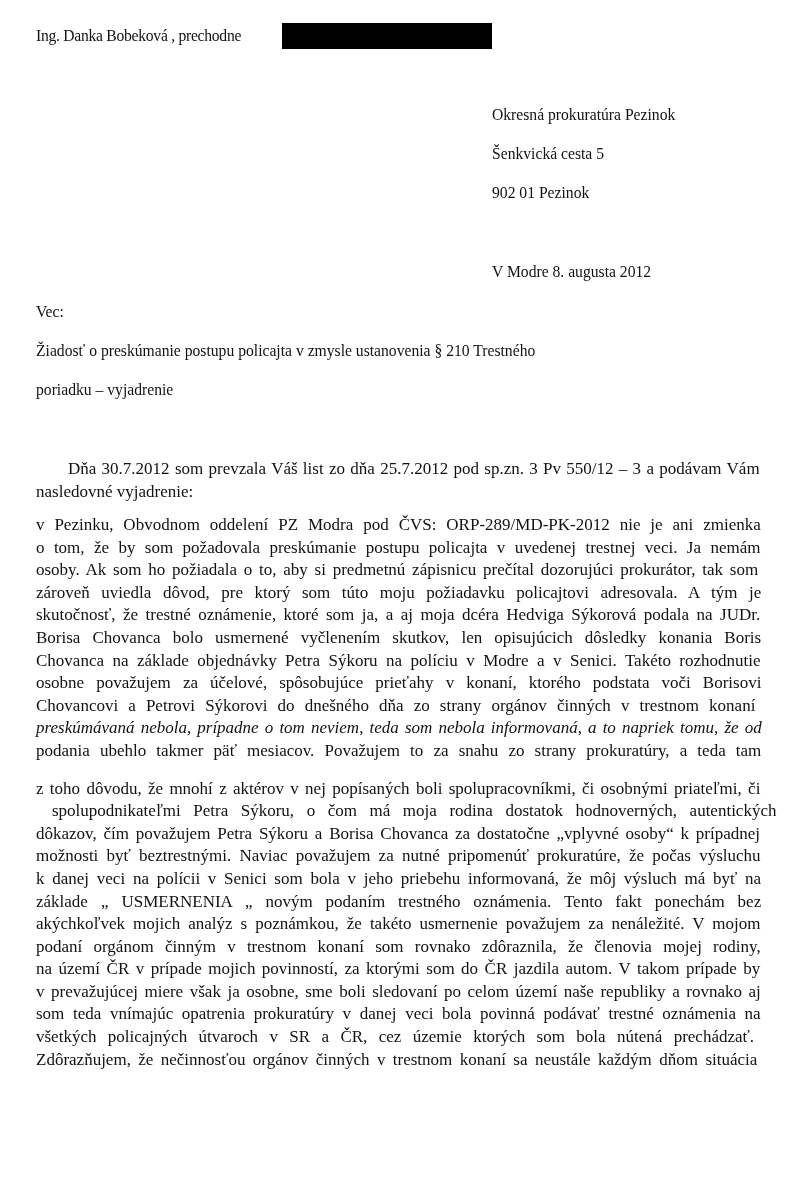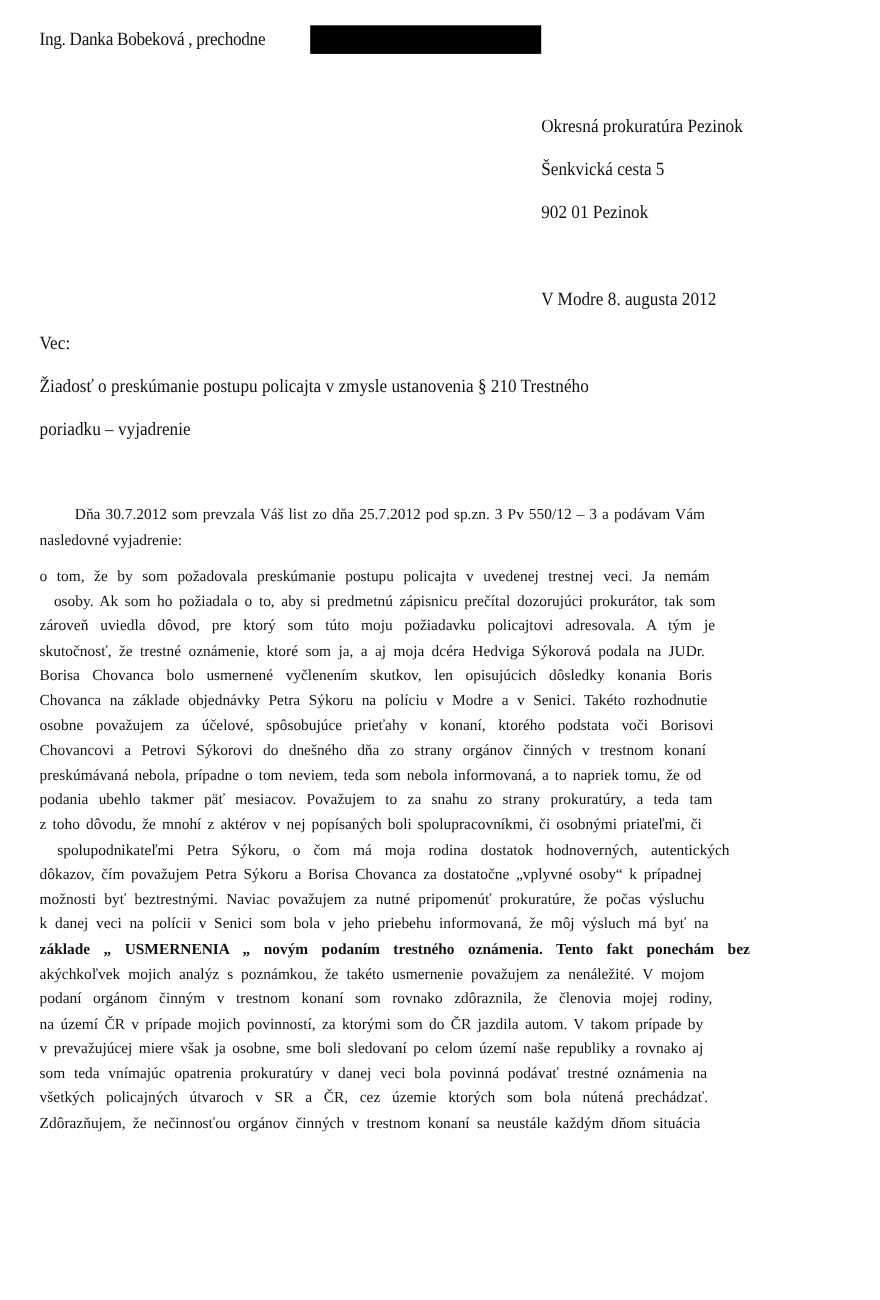--- a/index.html
+++ b/index.html
@@ -10,21 +10,21 @@
   }
   .abs { position: absolute; white-space: nowrap; }
   .sender { left: 36px; top: 26px; font-size: 17px; letter-spacing: -0.3px; transform: scaleX(0.92); transform-origin: left; }
   .redact { position: absolute; left: 282px; top: 23px; width: 210px; height: 26px; background: #000; }
   .addr { left: 492px; font-size: 17px; transform: scaleX(0.92); transform-origin: left; }
   .date { left: 492px; top: 262px; font-size: 17px; transform: scaleX(0.92); transform-origin: left; }
   .vec { left: 36px; top: 302px; font-size: 17px; transform: scaleX(0.92); transform-origin: left; }
   .subj { left: 36px; font-size: 17px; transform: scaleX(0.92); transform-origin: left; }
   .para {
     position: absolute; left: 36px; width: 732px;
-    font-size: 14px; line-height: 22.6px; text-align: justify;
+    font-size: 17px; line-height: 22.6px; text-align: justify;
     text-indent: 32px;
   }
   .para .ln { display: block; text-align: justify; text-align-last: justify; white-space: nowrap; text-indent: 0; }
   .para .ln.first { padding-left: 32px; }
   .para .ln.last { text-align-last: left; }
 </style>
 </head>
 <body>
 
 <div>
@@ -41,36 +41,37 @@
   <div class="abs vec">Vec:</div>
   <div class="abs subj" style="top:341px">Žiadosť o preskúmanie postupu policajta v zmysle ustanovenia § 210 Trestného</div>
   <div class="abs subj" style="top:380px">poriadku – vyjadrenie</div>
 
   <div class="para" style="top:458px">
     <span class="ln first" style="display: block; white-space: nowrap; word-spacing: 1.05263px; width: max-content;">Dňa 30.7.2012 som prevzala Váš list zo dňa 25.7.2012 pod sp.zn. 3 Pv  550/12 – 3 a podávam Vám</span>
     <span class="ln last" style="display: block; white-space: nowrap; width: max-content;">nasledovné vyjadrenie:</span>
   </div>
 
   <div class="para" style="top:514px">
+    <span class="ln" style="display: block; white-space: nowrap; word-spacing: 5.66667px; width: max-content;">v Pezinku, Obvodnom oddelení PZ Modra pod ČVS: ORP-289/MD-PK-2012 nie je ani zmienka</span>
     <span class="ln" style="display: block; white-space: nowrap; word-spacing: 5.14286px; width: max-content;">o tom, že by som požadovala preskúmanie postupu policajta v uvedenej trestnej veci. Ja nemám</span>
-    <span class="ln" style="display: block; white-space: nowrap; word-spacing: 2.5px; width: max-content; margin-left: 13px;">osoby.  Ak som ho požiadala o to, aby si predmetnú zápisnicu prečítal dozorujúci prokurátor, tak som</span>
+    <span class="ln" style="display: block; white-space: nowrap; word-spacing: 2.5px; width: max-content;">osoby.  Ak som ho požiadala o to, aby si predmetnú zápisnicu prečítal dozorujúci prokurátor, tak som</span>
     <span class="ln" style="display: block; white-space: nowrap; word-spacing: 7.30769px; width: max-content;">zároveň uviedla dôvod, pre ktorý som túto moju požiadavku policajtovi adresovala. A tým je</span>
     <span class="ln" style="display: block; white-space: nowrap; word-spacing: 3.2px; width: max-content;">skutočnosť, že trestné oznámenie, ktoré som ja, a aj moja dcéra Hedviga Sýkorová podala na JUDr.</span>
     <span class="ln" style="display: block; white-space: nowrap; word-spacing: 7.9px; width: max-content;">Borisa Chovanca bolo usmernené vyčlenením skutkov, len opisujúcich dôsledky konania Boris</span>
     <span class="ln" style="display: block; white-space: nowrap; word-spacing: 4.21429px; width: max-content;">Chovanca na základe objednávky Petra Sýkoru na políciu v Modre a v Senici. Takéto rozhodnutie</span>
     <span class="ln" style="display: block; white-space: nowrap; word-spacing: 7.81818px; width: max-content;">osobne považujem za účelové, spôsobujúce prieťahy v konaní, ktorého podstata voči Borisovi</span>
     <span class="ln" style="display: block; white-space: nowrap; word-spacing: 5.85714px; width: max-content;">Chovancovi  a Petrovi Sýkorovi do dnešného dňa zo strany orgánov činných v trestnom konaní</span>
-    <span class="ln" style="display: block; white-space: nowrap; word-spacing: 1.86667px; width: max-content;">preskúmávaná nebola, prípadne o tom neviem, teda som nebola informovaná, a to napriek tomu, že od</span>
+    <span class="ln" style="display: block; white-space: nowrap; word-spacing: 1.86667px; width: max-content; font-style: italic;">preskúmávaná nebola, prípadne o tom neviem, teda som nebola informovaná, a to napriek tomu, že od</span>
     <span class="ln" style="display: block; white-space: nowrap; word-spacing: 5.85714px; width: max-content;">podania ubehlo takmer päť mesiacov. Považujem to za snahu zo strany prokuratúry, a teda tam</span>
-    <span class="ln" style="display: block; white-space: nowrap; word-spacing: 2.06667px; width: max-content;">z toho dôvodu, že mnohí z aktérov v nej popísaných boli spolupracovníkmi, či osobnými priateľmi, či</span>
+    <span class="ln" style="display: block; white-space: nowrap; word-spacing: 2.06667px; width: max-content; margin-top: 15px;">z toho dôvodu, že mnohí z aktérov v nej popísaných boli spolupracovníkmi, či osobnými priateľmi, či</span>
     <span class="ln" style="display: block; white-space: nowrap; word-spacing: 8.3px; width: max-content; margin-left: 16px;">spolupodnikateľmi Petra Sýkoru, o čom má moja rodina dostatok hodnoverných, autentických</span>
     <span class="ln" style="display: block; white-space: nowrap; word-spacing: 2.53846px; width: max-content;">dôkazov, čím považujem Petra Sýkoru a Borisa Chovanca za dostatočne „vplyvné osoby“ k prípadnej</span>
     <span class="ln" style="display: block; white-space: nowrap; word-spacing: 4px; width: max-content;">možnosti byť beztrestnými. Naviac považujem za nutné pripomenúť prokuratúre, že počas výsluchu</span>
     <span class="ln" style="display: block; white-space: nowrap; word-spacing: 3.5px; width: max-content;">k danej veci na polícii v Senici som bola v jeho priebehu informovaná, že môj výsluch má byť na</span>
-    <span class="ln" style="display: block; white-space: nowrap; word-spacing: 8.72727px; width: max-content; font-weight: bold;">základe „ USMERNENIA „ novým podaním trestného oznámenia. Tento fakt ponechám bez</span>
+    <span class="ln" style="display: block; white-space: nowrap; word-spacing: 8.72727px; width: max-content;">základe „ USMERNENIA „ novým podaním trestného oznámenia. Tento fakt ponechám bez</span>
     <span class="ln" style="display: block; white-space: nowrap; word-spacing: 3.75px; width: max-content;">akýchkoľvek mojich analýz s poznámkou, že takéto usmernenie považujem za nenáležité. V mojom</span>
     <span class="ln" style="display: block; white-space: nowrap; word-spacing: 7px; width: max-content;">podaní orgánom činným v trestnom konaní som rovnako zdôraznila, že členovia mojej rodiny,</span>
     <span class="ln" style="display: block; white-space: nowrap; word-spacing: 2.23529px; width: max-content;">na území ČR v prípade mojich povinností, za ktorými som do ČR jazdila autom. V takom prípade by</span>
     <span class="ln" style="display: block; white-space: nowrap; word-spacing: 2.3125px; width: max-content;">v prevažujúcej miere však ja osobne, sme boli sledovaní po celom území naše republiky a rovnako aj</span>
     <span class="ln" style="display: block; white-space: nowrap; word-spacing: 4.38462px; width: max-content;">som teda vnímajúc opatrenia prokuratúry v danej veci bola povinná podávať trestné oznámenia na</span>
     <span class="ln" style="display: block; white-space: nowrap; word-spacing: 7.14286px; width: max-content;">všetkých policajných útvaroch v SR a ČR, cez územie ktorých  som bola nútená prechádzať.</span>
     <span class="ln" style="display: block; white-space: nowrap; word-spacing: 3.15385px; width: max-content;">Zdôrazňujem, že nečinnosťou orgánov činných v trestnom konaní  sa neustále každým dňom situácia</span>
   </div>
 
 </div>

